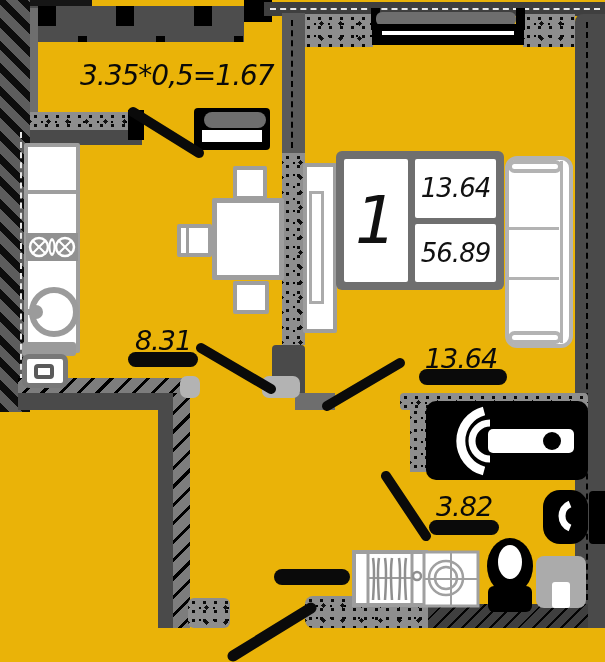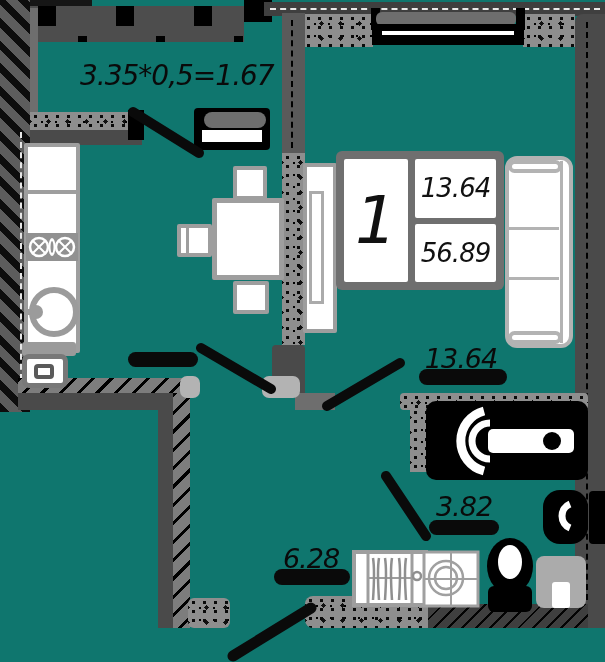--- a/index.html
+++ b/index.html
@@ -1,16 +1,16 @@
 <!DOCTYPE html>
 <html><head>
 <meta charset="utf-8">
 <style>
   html,body{margin:0;padding:0;background:#fff;}
-  #plan{position:relative;width:605px;height:662px;background:#0f766e;overflow:hidden;
+  #plan{position:relative;width:605px;height:662px;background:#eab308;overflow:hidden;
         font-family:"DejaVu Sans",sans-serif;}
   .abs{position:absolute;}
   
   .wall-dark{background:#3f3f3f;}
   .wall-mid{background:#4a4a4a;}
   .wall-gray{background:#6e6e6e;}
   .hatch-heavy{background:repeating-linear-gradient(45deg,#0d0d0d 0 7px,#5d5d5d 7px 16px);}
   .hatch-thin{background-color:#7d7d7d;background-image:repeating-linear-gradient(135deg,#000 0 3px,transparent 3px 13px);}
   .hatch-dark{background-color:#3f3f3f;background-image:repeating-linear-gradient(135deg,rgba(0,0,0,.95) 0 2px,transparent 2px 10px);}
   .speckle{background-color:#8e8e8e;
@@ -184,29 +184,29 @@
       <line x1="133" y1="112" x2="199" y2="153" stroke-width="10"></line>
       <line x1="201" y1="348" x2="271" y2="389" stroke-width="10"></line>
       <line x1="327" y1="406" x2="400" y2="363" stroke-width="10"></line>
       <line x1="386" y1="476" x2="426" y2="536" stroke-width="10"></line>
       <line x1="233" y1="656" x2="311" y2="608" stroke-width="11"></line>
     </g>
   </svg>
 
   <div class="abs lbl" style="left:80px;top:62px;width:190px;font-size:28px;">3.35*0,5=1.67</div>
 
+  <div class="abs lbl" style="left:126px;top:327px;width:74px;">8.31</div>
   <div class="abs pill" style="left:128px;top:352px;width:70px;height:15px;"></div>
 
   <div class="abs lbl" style="left:415px;top:345px;width:92px;">13.64</div>
   <div class="abs pill" style="left:419px;top:369px;width:88px;height:16px;"></div>
 
   <div class="abs lbl" style="left:428px;top:493px;width:72px;text-align:center;">3.82</div>
   <div class="abs pill" style="left:429px;top:520px;width:70px;height:15px;"></div>
 
-  <div class="abs lbl" style="left:272px;top:545px;width:78px;">6.28</div>
   <div class="abs pill" style="left:274px;top:569px;width:76px;height:16px;"></div>
 
   <div class="abs stamp" style="left:336px;top:151px;width:168px;height:139px;">
     <div class="stamp-left">1</div>
     <div class="stamp-right">
       <div class="stamp-cell">13.64</div>
       <div class="stamp-cell">56.89</div>
     </div>
   </div>
 

